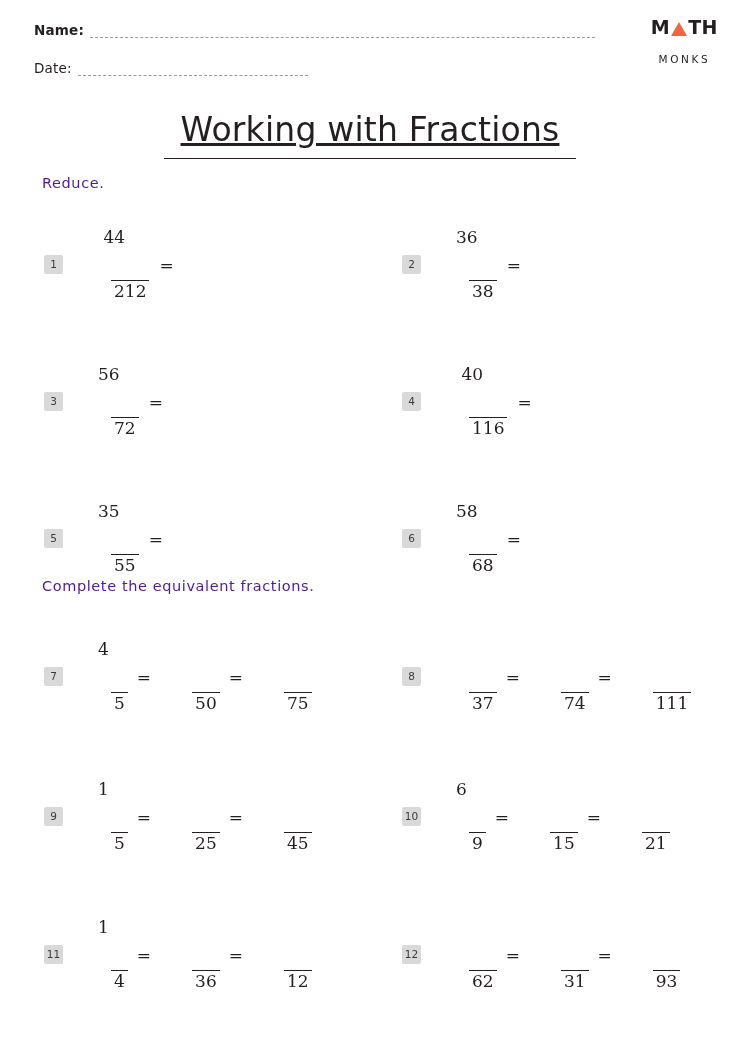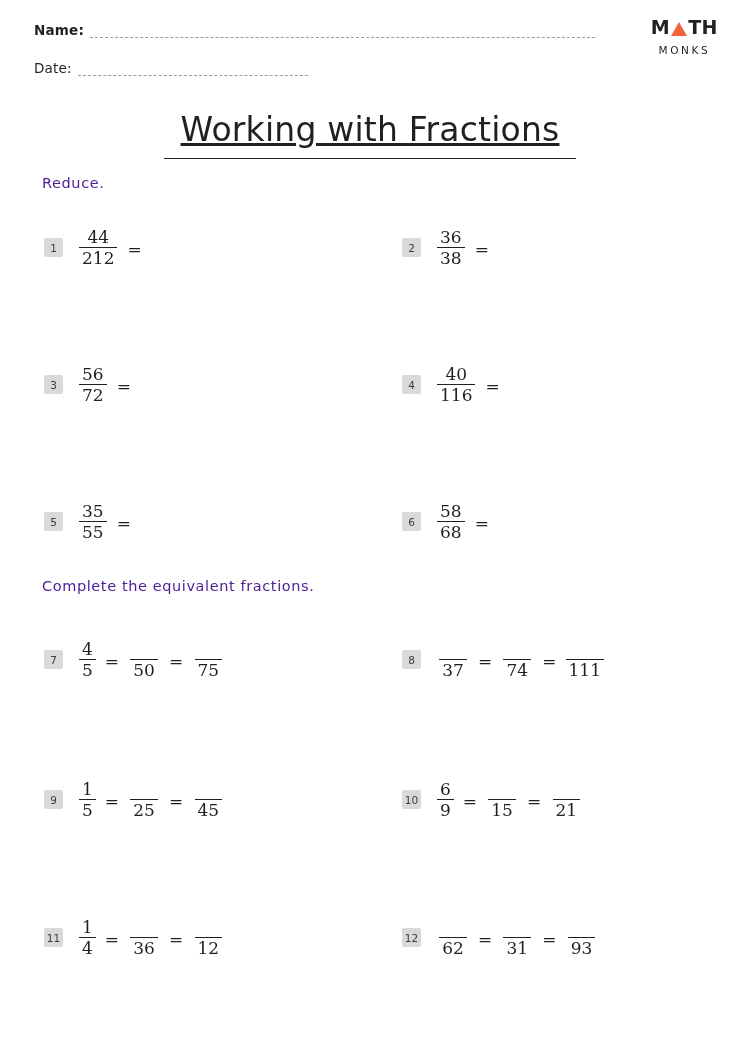--- a/index.html
+++ b/index.html
@@ -74,21 +74,21 @@
     border-right: 8px solid transparent;
     border-bottom: 14px solid #f0663c;
     margin: 0 1px;
     position: relative;
     top: 1px;
   }
   .logo-bottom {
     font-size: 10.5px;
     letter-spacing: 2.6px;
     color: #231f20;
-    margin-top: 8px;
+    margin-top: 17px;
   }
 
   
   .title {
     position: absolute;
     top: 110px;
     left: 164px;
     width: 412px;
     text-align: center;
     font-size: 33px;
@@ -138,29 +138,31 @@
     font-family: "DejaVu Serif", serif;
     font-size: 17px;
     color: #231f20;
   }
   .frac {
     display: inline-flex;
     flex-direction: column;
     align-items: center;
     line-height: 1.08;
     margin: 0 3px;
+    gap: 33px;
   }
   .frac .num {
     padding: 0 3px 1px 3px;
     min-height: 18px;
   }
   .frac .den {
     border-top: 1.3px solid #231f20;
     padding: 1px 3px 0 3px;
     min-height: 18px;
+    margin-left: 32px;
   }
   .frac.blank-num .num {
     min-width: 26px;
   }
   .eq {
     margin: 0 7px;
     font-size: 17px;
     position: relative;
     top: 1px;
   }

